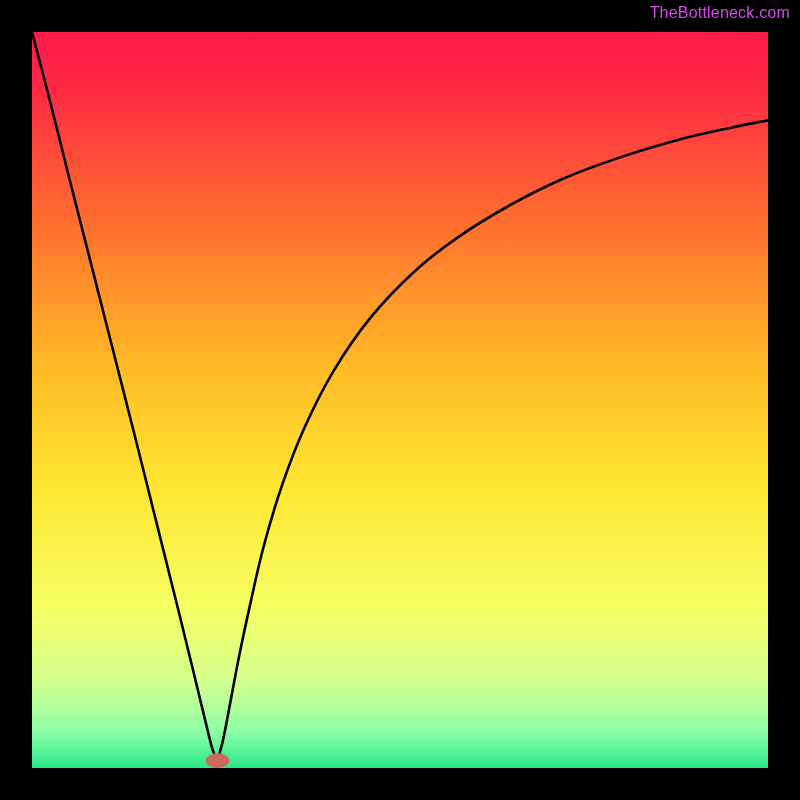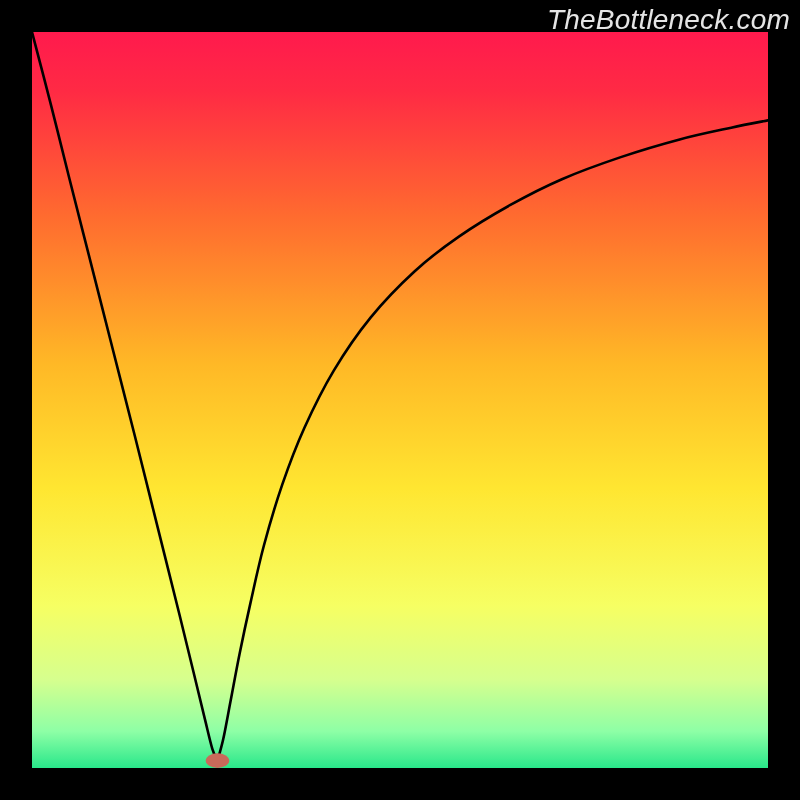--- a/index.html
+++ b/index.html
@@ -23,26 +23,25 @@
     position: absolute;
     top: 32px;
     left: 32px;
     width: 736px;
     height: 736px;
   }
   .watermark {
     position: absolute;
     top: 4px;
     right: 10px;
-    color: #e5e5e5;
-    font-size: 28px;
+    color: #d946ef;
+    font-size: 16px;
     font-weight: 500;
     letter-spacing: 0.2px;
     user-select: none;
-    font-style: italic;
   }
   svg { display: block; }
 </style>
 </head>
 <body>
 
 <div class="frame">
   <div class="watermark">TheBottleneck.com</div>
   <div class="plot">
     <svg id="chart-svg" width="736" height="736" viewBox="0 0 736 736" preserveAspectRatio="none">

